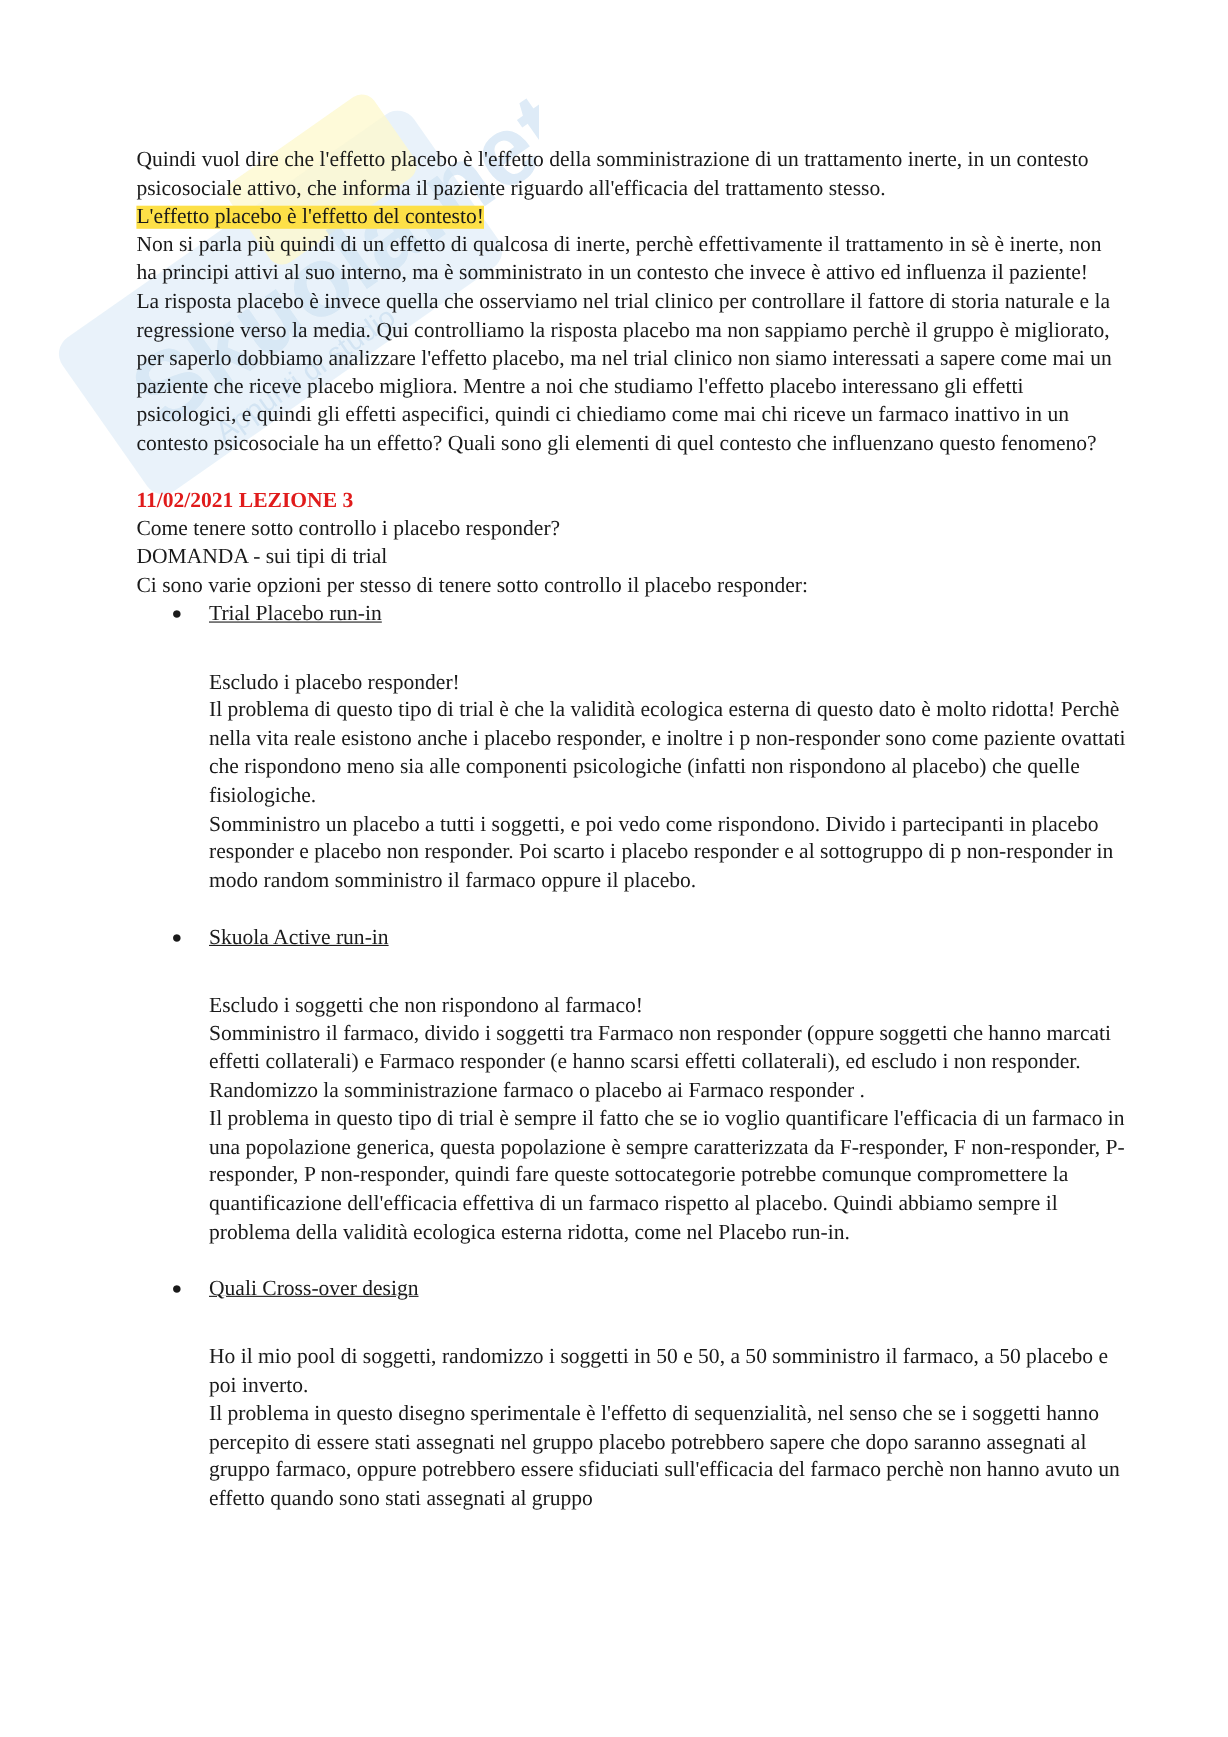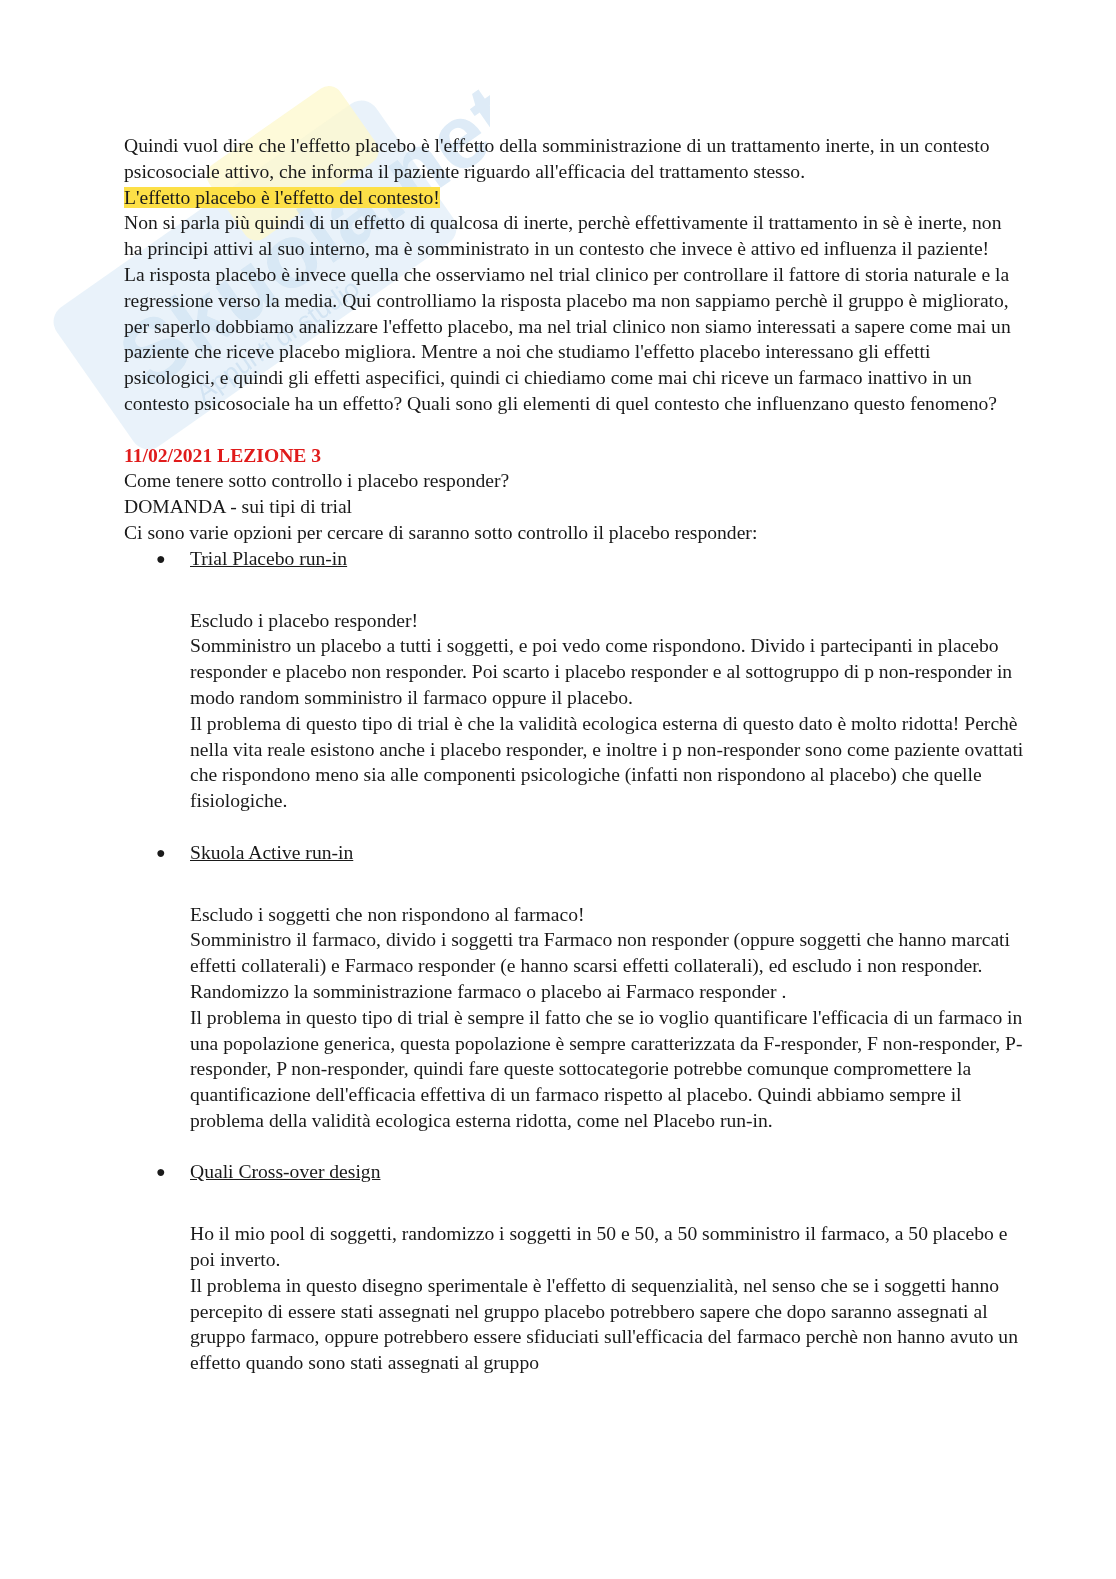--- a/index.html
+++ b/index.html
@@ -43,30 +43,30 @@
 
 <div class="page">
   <p>Quindi vuol dire che l'effetto placebo è l'effetto della somministrazione di un trattamento inerte, in un contesto psicosociale attivo, che informa il paziente riguardo all'efficacia del trattamento stesso.</p>
   <p><span class="hl">L'effetto placebo è l'effetto del contesto!</span></p>
   <p>Non si parla più quindi di un effetto di qualcosa di inerte, perchè effettivamente il trattamento in sè è inerte, non ha principi attivi al suo interno, ma è somministrato in un contesto che invece è attivo ed influenza il paziente!</p>
   <p>La risposta placebo è invece quella che osserviamo nel trial clinico per controllare il fattore di storia naturale e la regressione verso la media. Qui controlliamo la risposta placebo ma non sappiamo perchè il gruppo è migliorato, per saperlo dobbiamo analizzare l'effetto placebo, ma nel trial clinico non siamo interessati a sapere come mai un paziente che riceve placebo migliora. Mentre a noi che studiamo l'effetto placebo interessano gli effetti psicologici, e quindi gli effetti aspecifici, quindi ci chiediamo come mai chi riceve un farmaco inattivo in un contesto psicosociale ha un effetto? Quali sono gli elementi di quel contesto che influenzano questo fenomeno?</p>
 
   <p class="heading">11/02/2021 LEZIONE 3</p>
   <p>Come tenere sotto controllo i placebo responder?</p>
   <p>DOMANDA - sui tipi di trial</p>
-  <p>Ci sono varie opzioni per cercare di saranno sotto controllo il placebo responder:</p>
+  <p>Ci sono varie opzioni per stesso di tenere sotto controllo il placebo responder:</p>
 
   <ul class="trials">
     <li>
       <span class="bullet">●</span>
       <span class="trial-title">Trial Placebo run-in</span>
       <div class="trial-body">
         <p>Escludo i placebo responder!</p>
+        <p>Il problema di questo tipo di trial è che la validità ecologica esterna di questo dato è molto ridotta!  Perchè nella vita reale esistono anche i placebo responder, e inoltre i p non-responder sono come paziente ovattati che rispondono meno sia alle componenti psicologiche (infatti non rispondono al placebo) che quelle fisiologiche.</p>
         <p>Somministro un placebo a tutti i soggetti, e poi vedo come rispondono. Divido i partecipanti in placebo responder e placebo non responder. Poi scarto i placebo responder e al sottogruppo di p non-responder in modo random somministro il farmaco oppure il placebo.</p>
-        <p>Il problema di questo tipo di trial è che la validità ecologica esterna di questo dato è molto ridotta!  Perchè nella vita reale esistono anche i placebo responder, e inoltre i p non-responder sono come paziente ovattati che rispondono meno sia alle componenti psicologiche (infatti non rispondono al placebo) che quelle fisiologiche.</p>
       </div>
       <div class="gap"></div>
     </li>
     <li>
       <span class="bullet">●</span>
       <span class="trial-title">Skuola Active run-in</span>
       <div class="trial-body">
         <p>Escludo i soggetti che non rispondono al farmaco!</p>
         <p>Somministro il farmaco, divido i soggetti tra Farmaco non responder (oppure soggetti che hanno marcati effetti collaterali) e Farmaco responder (e hanno scarsi effetti collaterali), ed escludo i non responder.</p>
         <p>Randomizzo la somministrazione farmaco o placebo ai Farmaco responder .</p>

